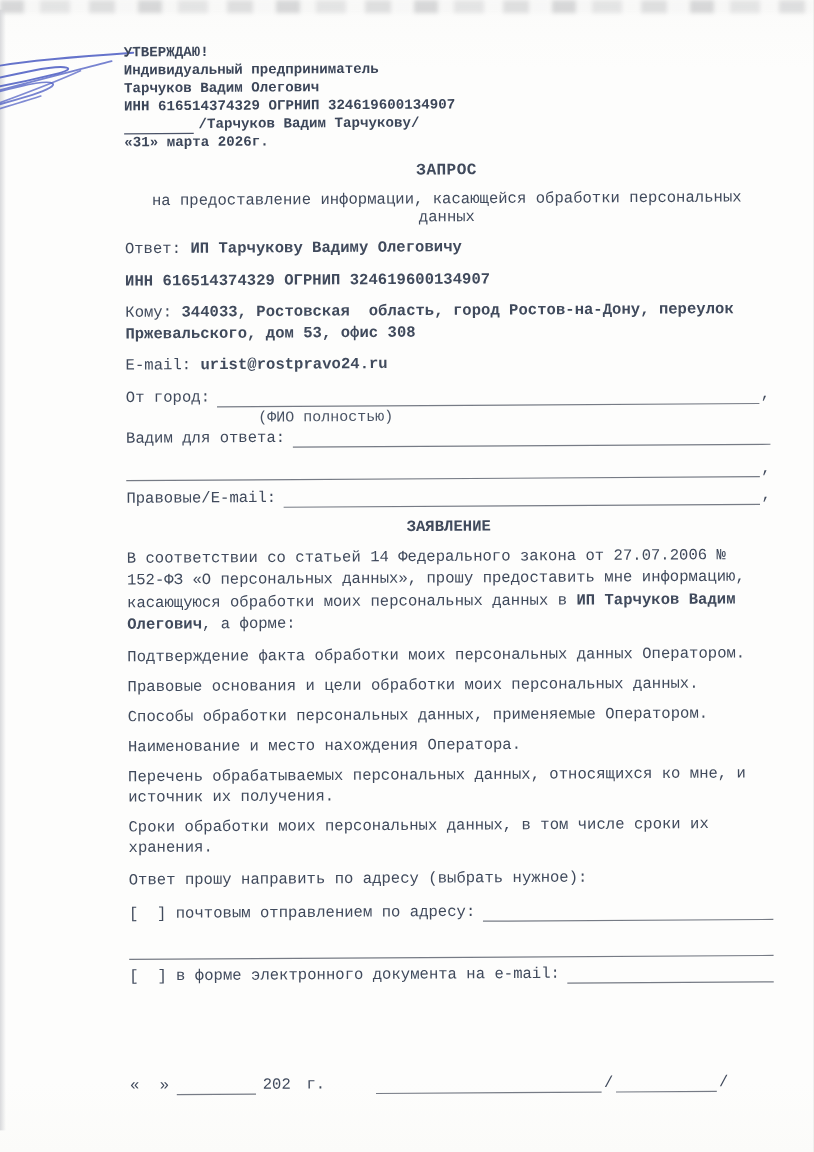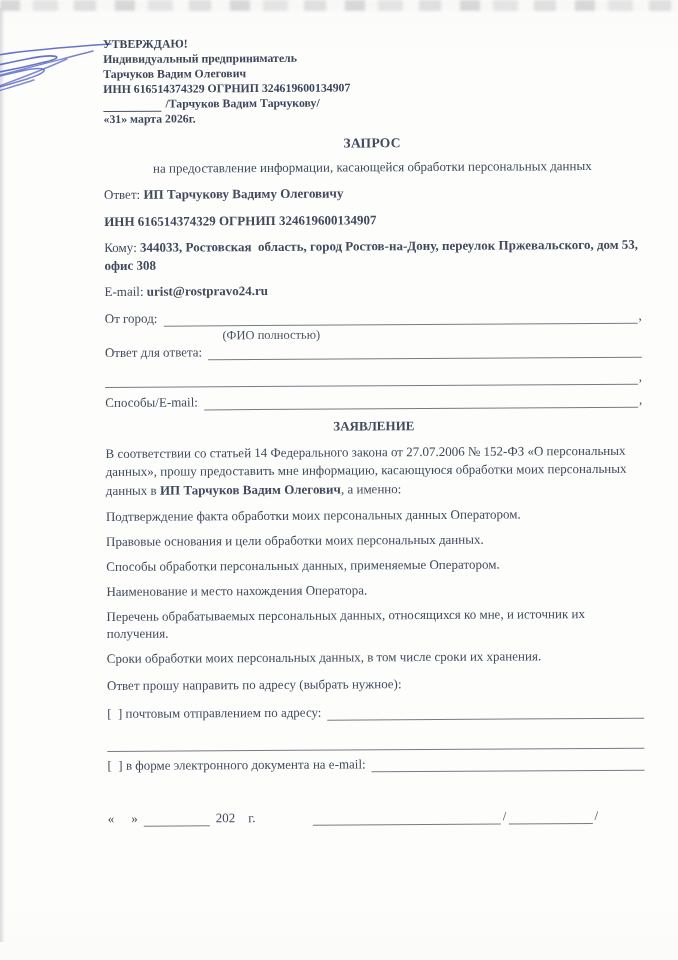--- a/index.html
+++ b/index.html
@@ -1,20 +1,20 @@
 <!DOCTYPE html>
 <html><head>
 <meta charset="utf-8">
 <style>
   html,body{margin:0;padding:0;background:#e9e9e7;}
   .page{
     position:relative;
     width:678px;height:960px;
     background:linear-gradient(180deg,#fbfbfa 0%,#fdfdfc 6%,#fdfdfc 94%,#fbfbf9 100%);
-    font-family:Liberation Serif, serif;
+    font-family:Liberation Mono, monospace;
     color:#404a5c;
     font-size:13px;
     overflow:hidden;
   }
   
   .smudge{
     position:absolute;top:0;left:0;right:0;height:11px;
     background:repeating-linear-gradient(90deg,
       rgba(108,110,116,.5) 0 20px, rgba(108,110,116,.06) 20px 33px,
       rgba(108,110,116,.32) 33px 58px, rgba(108,110,116,.04) 58px 74px,
@@ -53,21 +53,21 @@
   .heading{margin-top:9px;text-align:center;font-weight:bold;font-size:13px;}
   .intro{margin-top:9px;line-height:18.5px;text-align:left;}
   .item{margin-top:8px;line-height:17px;}
   .prompt{margin-top:10px;}
   .optrow{margin-top:11px;}
 
   .footer{display:flex;align-items:flex-end;margin-top:36px;line-height:17px;}
   .f-date{display:flex;align-items:flex-end;}
   .q2{margin-left:17px;}
   .f-date .fill{width:66px;flex:none;margin:0 6px 0 6px;}
-  .year{margin-right:13px;}
+  .year{margin-right:13px;margin-top:38px;}
   .f-sig{display:flex;align-items:flex-end;margin-left:auto;margin-right:40px;width:292px;}
   .f-sig .fill1{width:188px;flex:none;border-bottom:1px solid #767b85;height:13px;}
   .f-sig .fill2{width:84px;flex:none;border-bottom:1px solid #767b85;height:13px;}
   .slash{margin:0 2px;}
 </style>
 </head>
 <body>
 
 <div class="page">
   <div class="smudge"></div>
@@ -112,36 +112,36 @@
       <span class="b">urist@rostpravo24.ru</span>
     </div>
 
     <div class="fillrow">
       <span class="lbl">От город:</span>
       <span class="fill"></span>
       <span class="comma">,</span>
     </div>
     <div class="fio-hint">(ФИО полностью)</div>
     <div class="fillrow tight">
-      <span class="lbl">Ответ для ответа:</span>
+      <span class="lbl">Вадим для ответа:</span>
       <span class="fill"></span>
     </div>
     <div class="cont-line">
       <span class="fill"></span>
       <span class="comma">,</span>
     </div>
     <div class="fillrow" style="margin-top:6px">
-      <span class="lbl">Способы/E-mail:</span>
+      <span class="lbl">Правовые/E-mail:</span>
       <span class="fill"></span>
       <span class="comma">,</span>
     </div>
 
     <div class="heading">ЗАЯВЛЕНИЕ</div>
     <div class="intro">
-      <span>В соответствии со статьей 14 Федерального закона от 27.07.2006 № 152-ФЗ «О персональных данных», прошу предоставить мне информацию, касающуюся обработки моих персональных данных в </span><span class="b">ИП Тарчуков Вадим Олегович</span><span>, а именно:</span>
+      <span>В соответствии со статьей 14 Федерального закона от 27.07.2006 № 152-ФЗ «О персональных данных», прошу предоставить мне информацию, касающуюся обработки моих персональных данных в </span><span class="b">ИП Тарчуков Вадим Олегович</span><span>, а форме:</span>
     </div>
 
     <div class="item">Подтверждение факта обработки моих персональных данных Оператором.</div>
     <div class="item">Правовые основания и цели обработки моих персональных данных.</div>
     <div class="item">Способы обработки персональных данных, применяемые Оператором.</div>
     <div class="item">Наименование и место нахождения Оператора.</div>
     <div class="item">Перечень обрабатываемых персональных данных, относящихся ко мне, и источник их получения.</div>
     <div class="item">Сроки обработки моих персональных данных, в том числе сроки их хранения.</div>
     <div class="item prompt">Ответ прошу направить по адресу (выбрать нужное):</div>
 

